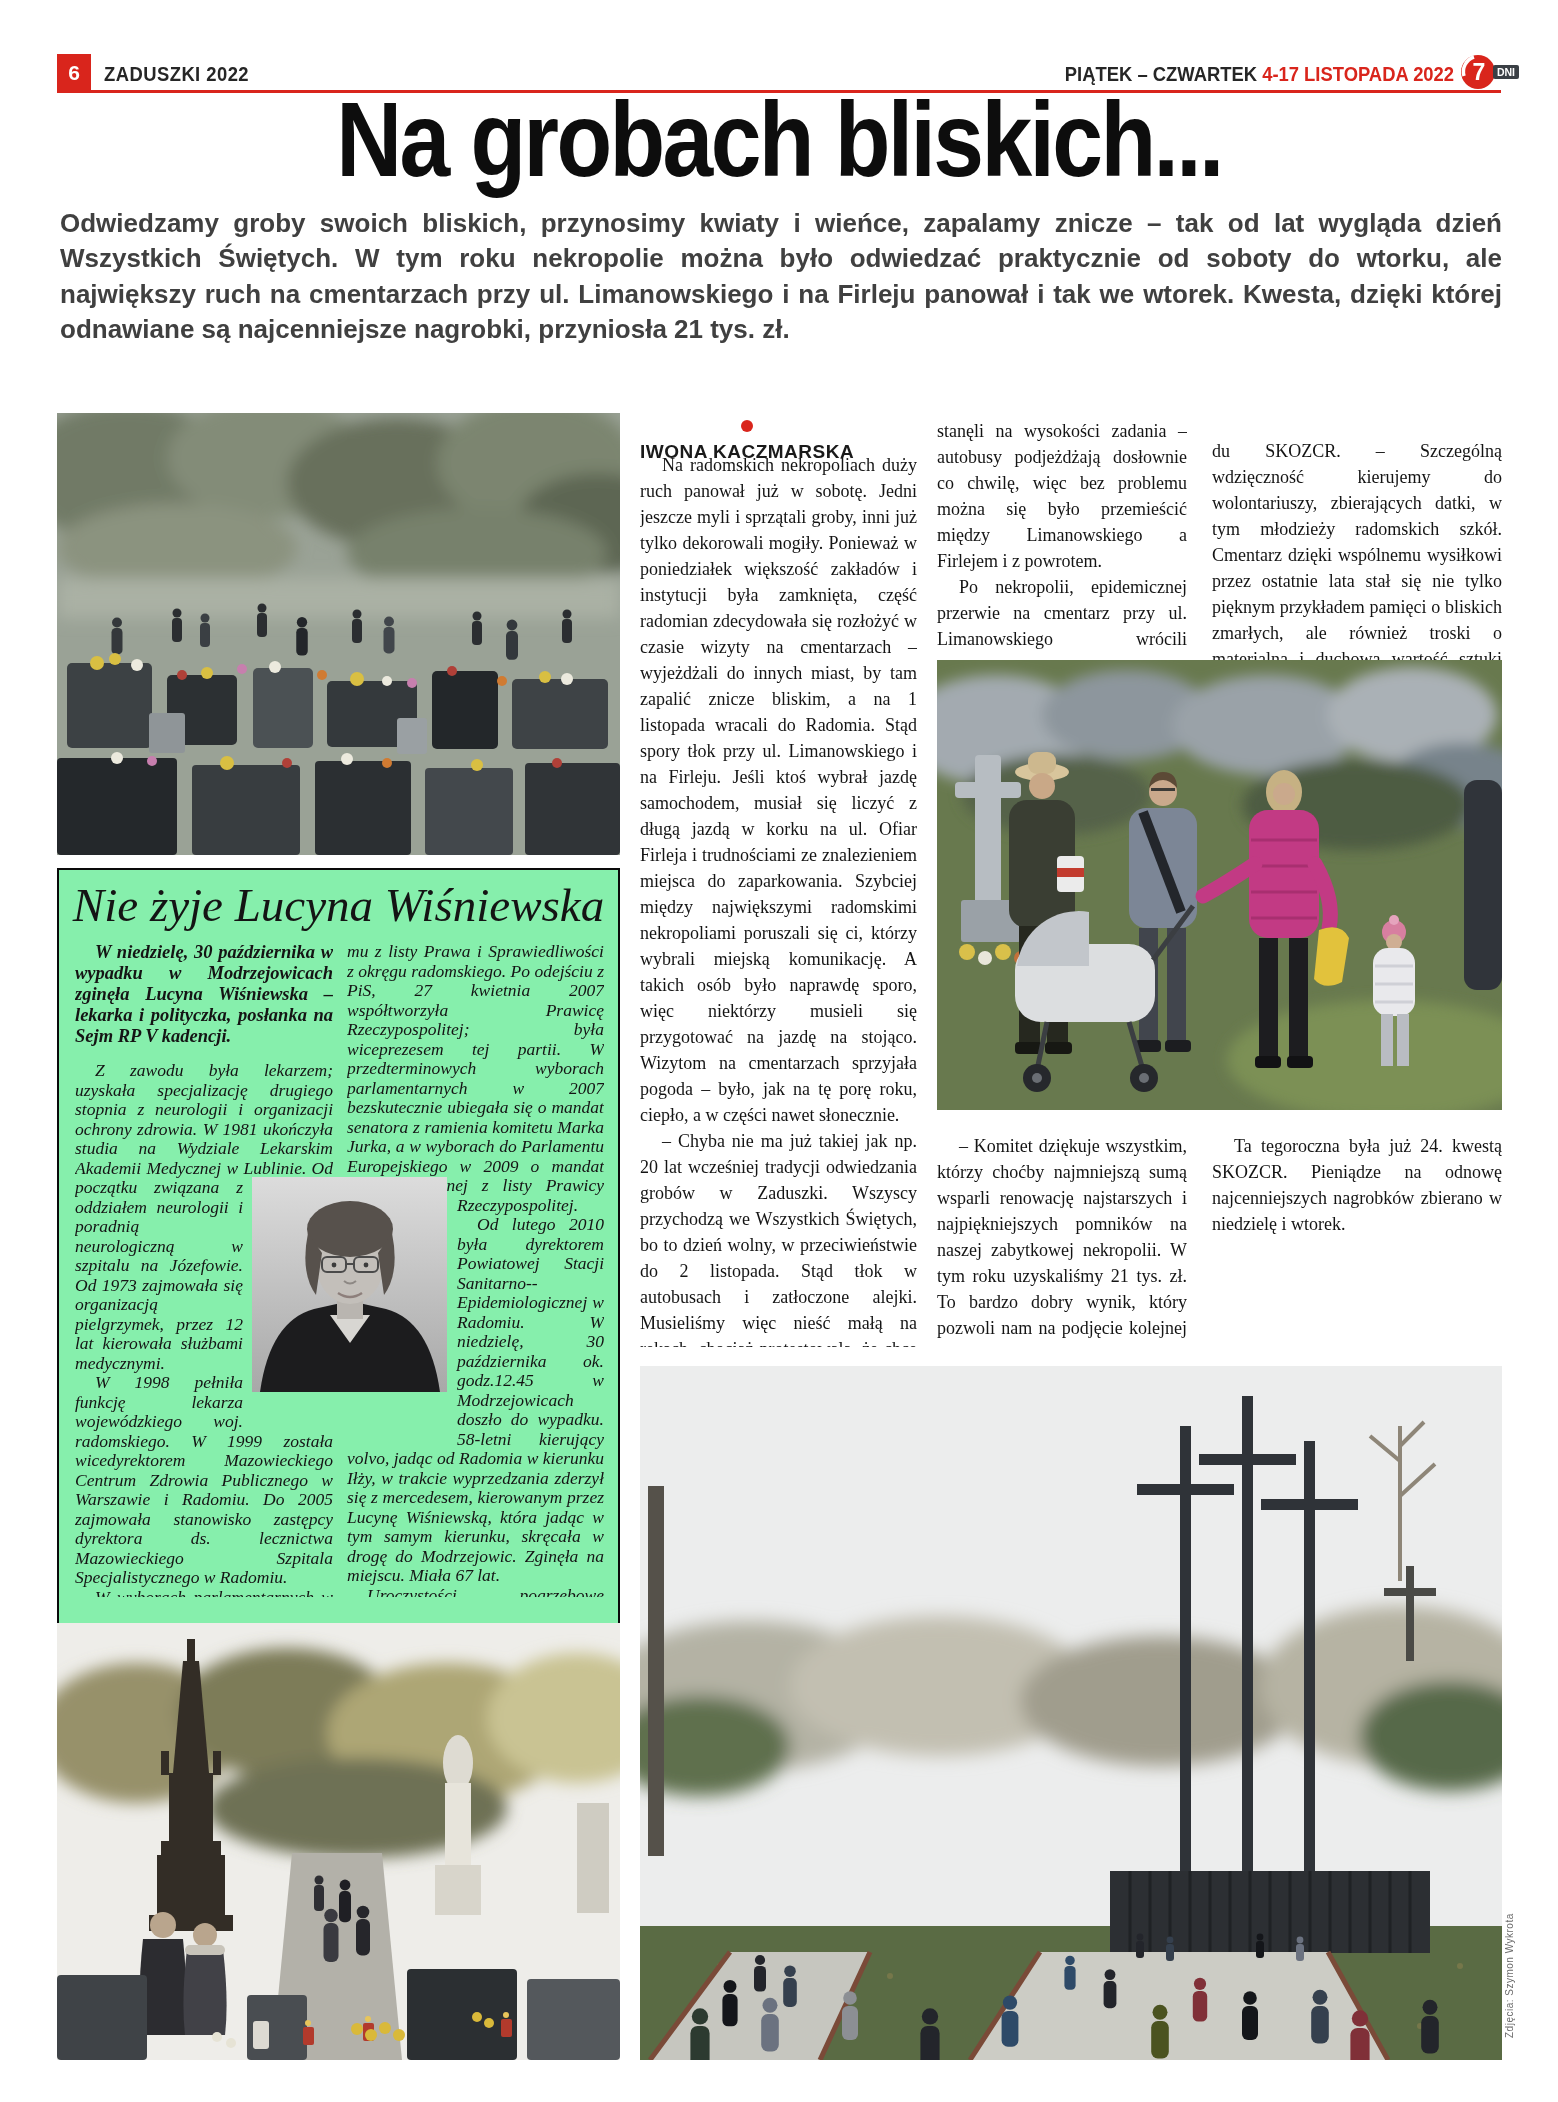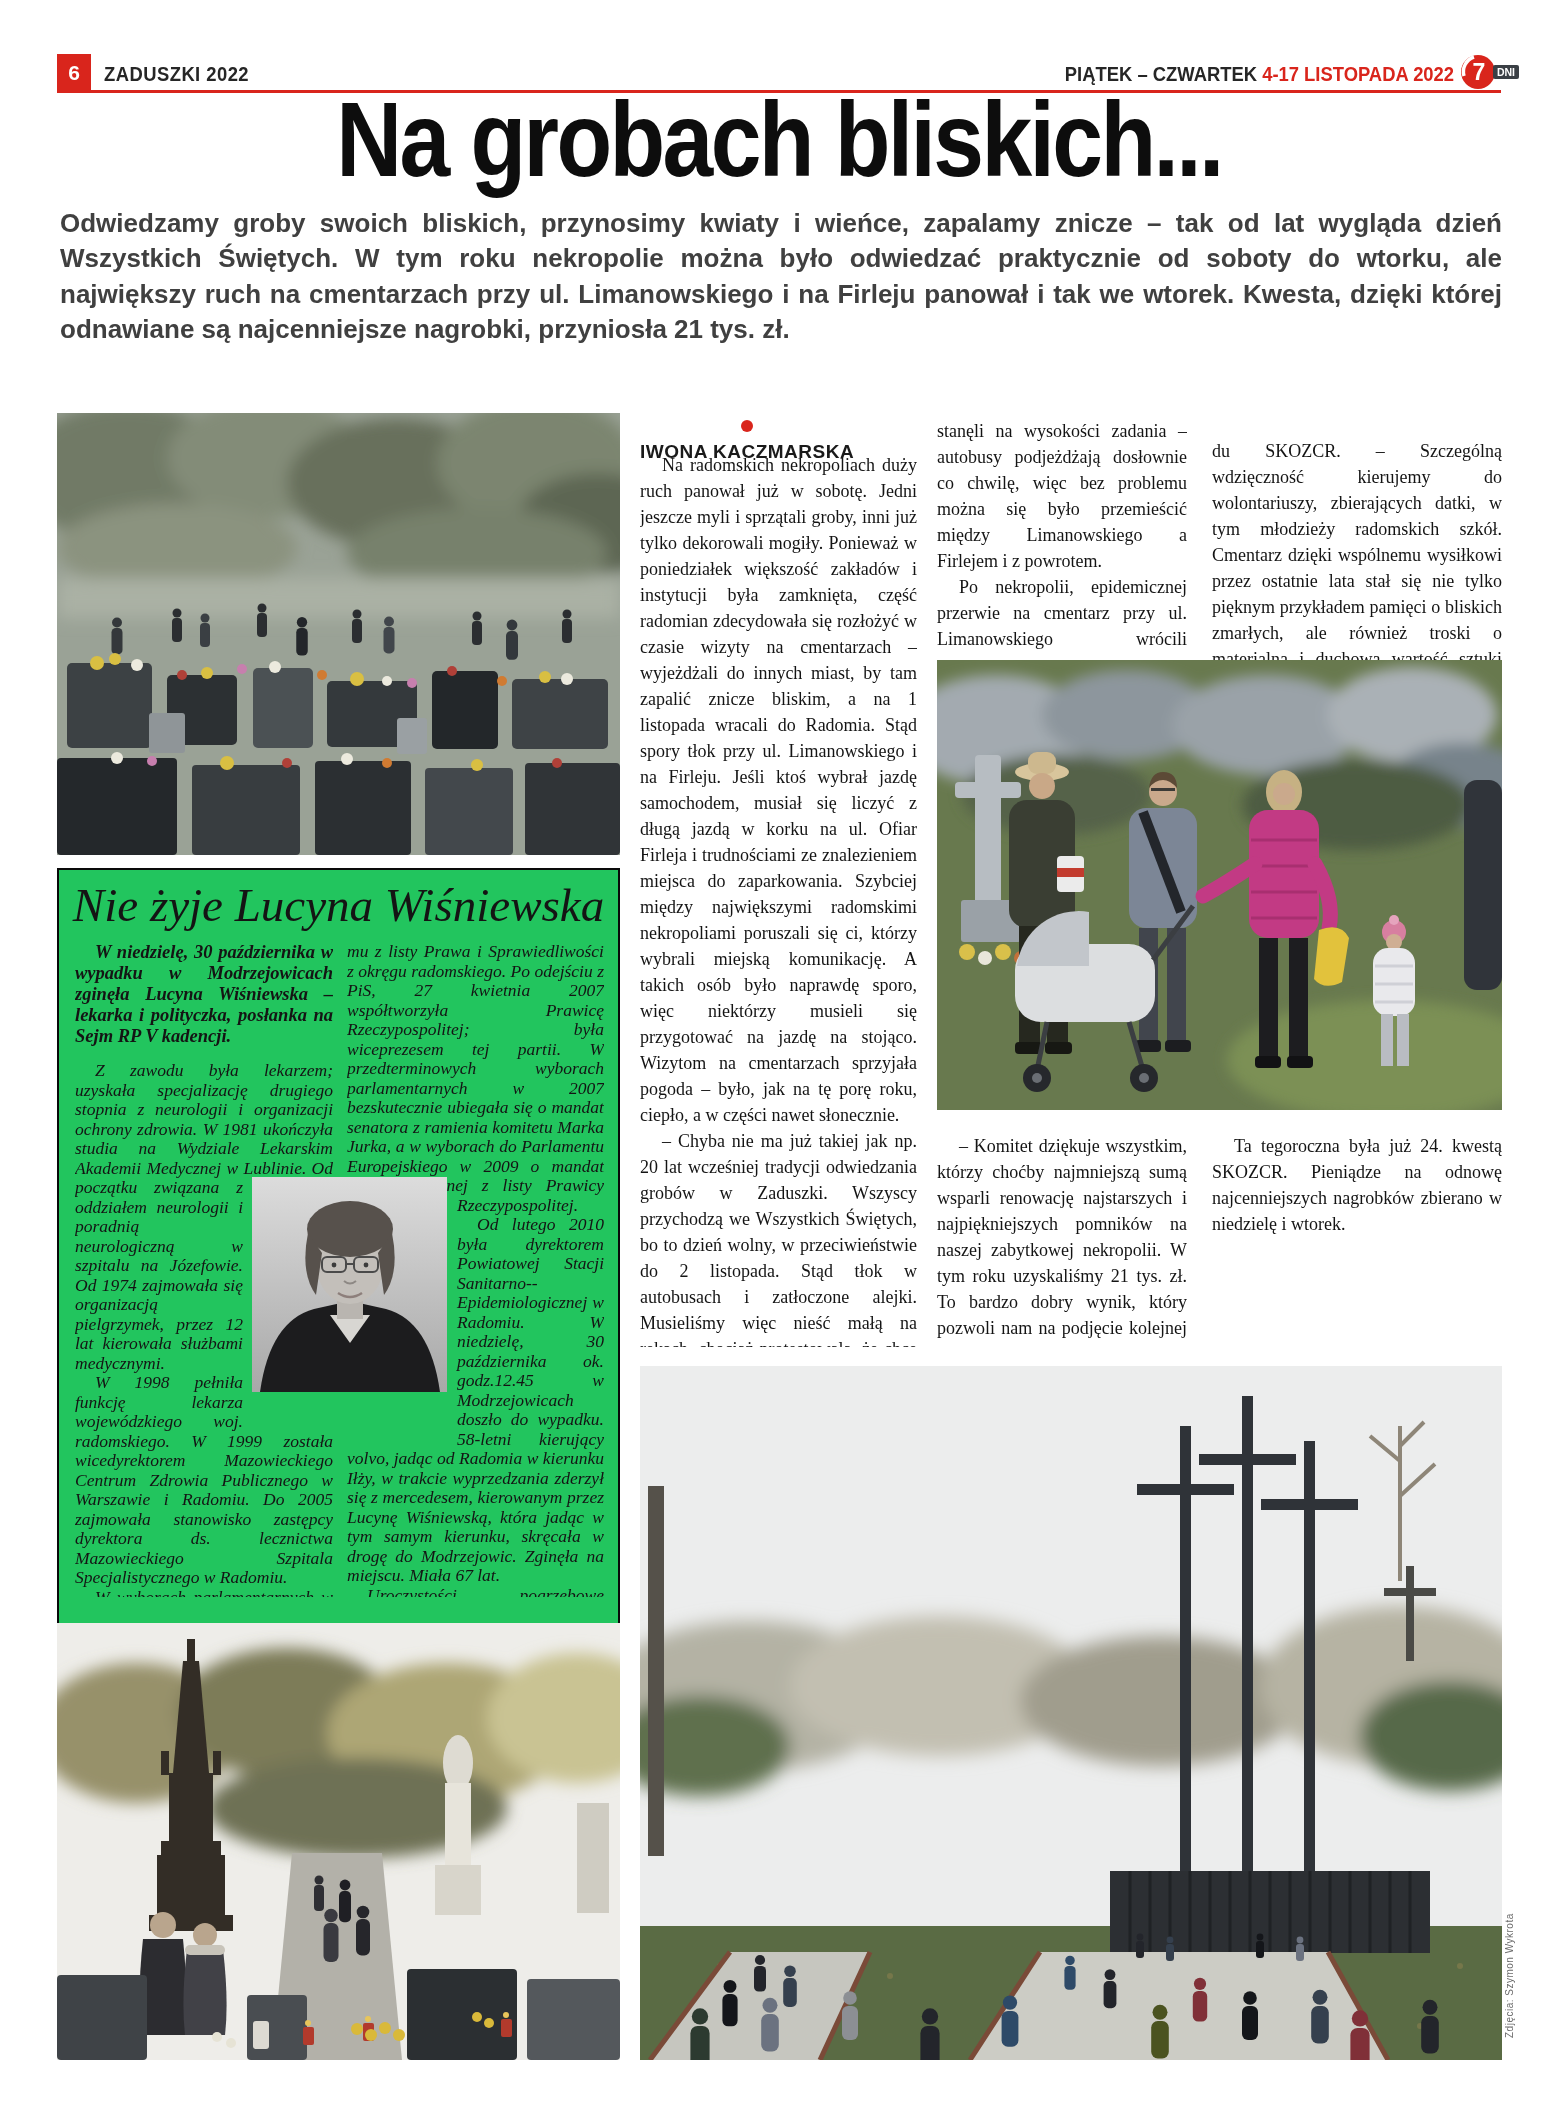--- a/index.html
+++ b/index.html
@@ -42,21 +42,21 @@
   
   .photo{position:absolute;overflow:hidden;}
   .photo svg{display:block;width:100%;height:100%;}
   .ph-topleft{left:57px;top:413px;width:563px;height:442px;}
   .ph-people{left:937px;top:660px;width:565px;height:450px;}
   .ph-monument{left:640px;top:1366px;width:862px;height:694px;}
   .ph-lane{left:57px;top:1623px;width:563px;height:437px;}
 
   
   .obit{position:absolute;left:57px;top:868px;width:563px;height:884px;border:2px solid #0a0a0a;
-    box-sizing:border-box;background:#22c55e;overflow:hidden;}
+    box-sizing:border-box;background:#86efac;overflow:hidden;}
   .obit-title{position:absolute;left:0;top:8px;width:100%;text-align:center;
     font-style:italic;font-size:47px;color:#141414;}
   .obit-col{position:absolute;top:72px;font-style:italic;font-size:17.5px;line-height:19.5px;
     text-align:justify;color:#141414;height:655px;overflow:hidden;}
   .obit-colL{left:16px;width:258px;}
   .obit-colR{left:288px;width:257px;}
   .obit-col p{margin:0;}
   .obit-col p.ind{text-indent:20px;}
   .obit-intro{font-weight:bold;text-indent:20px;margin-bottom:14px !important;font-size:18.5px;line-height:21px;}
   .wrapR{float:right;width:84px;height:236px;margin-left:6px;}
@@ -297,21 +297,21 @@
   </div>
 
   <div class="obit">
     <div class="obit-title">Nie żyje Lucyna Wiśniewska</div>
 
     <div class="obit-col obit-colL">
       <p class="obit-intro">W niedzielę, 30 października w wypadku w Modrzejowicach zginęła Lucyna Wiśniewska – lekarka i polityczka, posłanka na Sejm RP V kadencji.</p>
       <p class="ind">
         <span>Z zawodu była lekarzem; uzyskała specjalizację drugiego stopnia z neurologii i organizacji ochrony zdrowia. W 1981 ukończyła studia na Wydziale Lekarskim Akademii Medycznej w Lublinie.</span>
         <span class="wrapR"></span>
-        <span>Od początku związana z oddziałem neurologii i poradnią neurologiczną w szpitalu na Józefowie. Od 1974 zajmowała się organizacją pielgrzymek, przez 12 lat kierowała służbami medycznymi.</span>
+        <span>Od początku związana z oddziałem neurologii i poradnią neurologiczną w szpitalu na Józefowie. Od 1973 zajmowała się organizacją pielgrzymek, przez 12 lat kierowała służbami medycznymi.</span>
       </p>
       <p class="ind">W 1998 pełniła funkcję lekarza wojewódzkiego woj. radomskiego. W 1999 została wicedyrektorem Mazowieckiego Centrum Zdrowia Publicznego w Warszawie i Radomiu. Do 2005 zajmowała stanowisko zastępcy dyrektora ds. lecznictwa Mazowieckiego Szpitala Specjalistycznego w Radomiu.</p>
       <p class="ind">W wyborach parlamentarnych w 2005 została wybrana do sej-</p>
     </div>
 
     <div class="obit-col obit-colR">
       <p>
         <span>mu z listy Prawa i Sprawiedliwości z okręgu radomskiego. Po odejściu z PiS, 27 kwietnia 2007 współtworzyła Prawicę Rzeczypospolitej; była wiceprezesem tej partii. W przedterminowych wyborach parlamentarnych w 2007 bezskutecznie ubiegała się o mandat senatora z ramienia komitetu Marka Jurka, a w wyborach do Parlamentu Europejskiego w 2009 o mandat eurodeputowanej z listy Prawicy Rzeczypospolitej.</span>
         <span class="wrapL"></span>
       </p>

